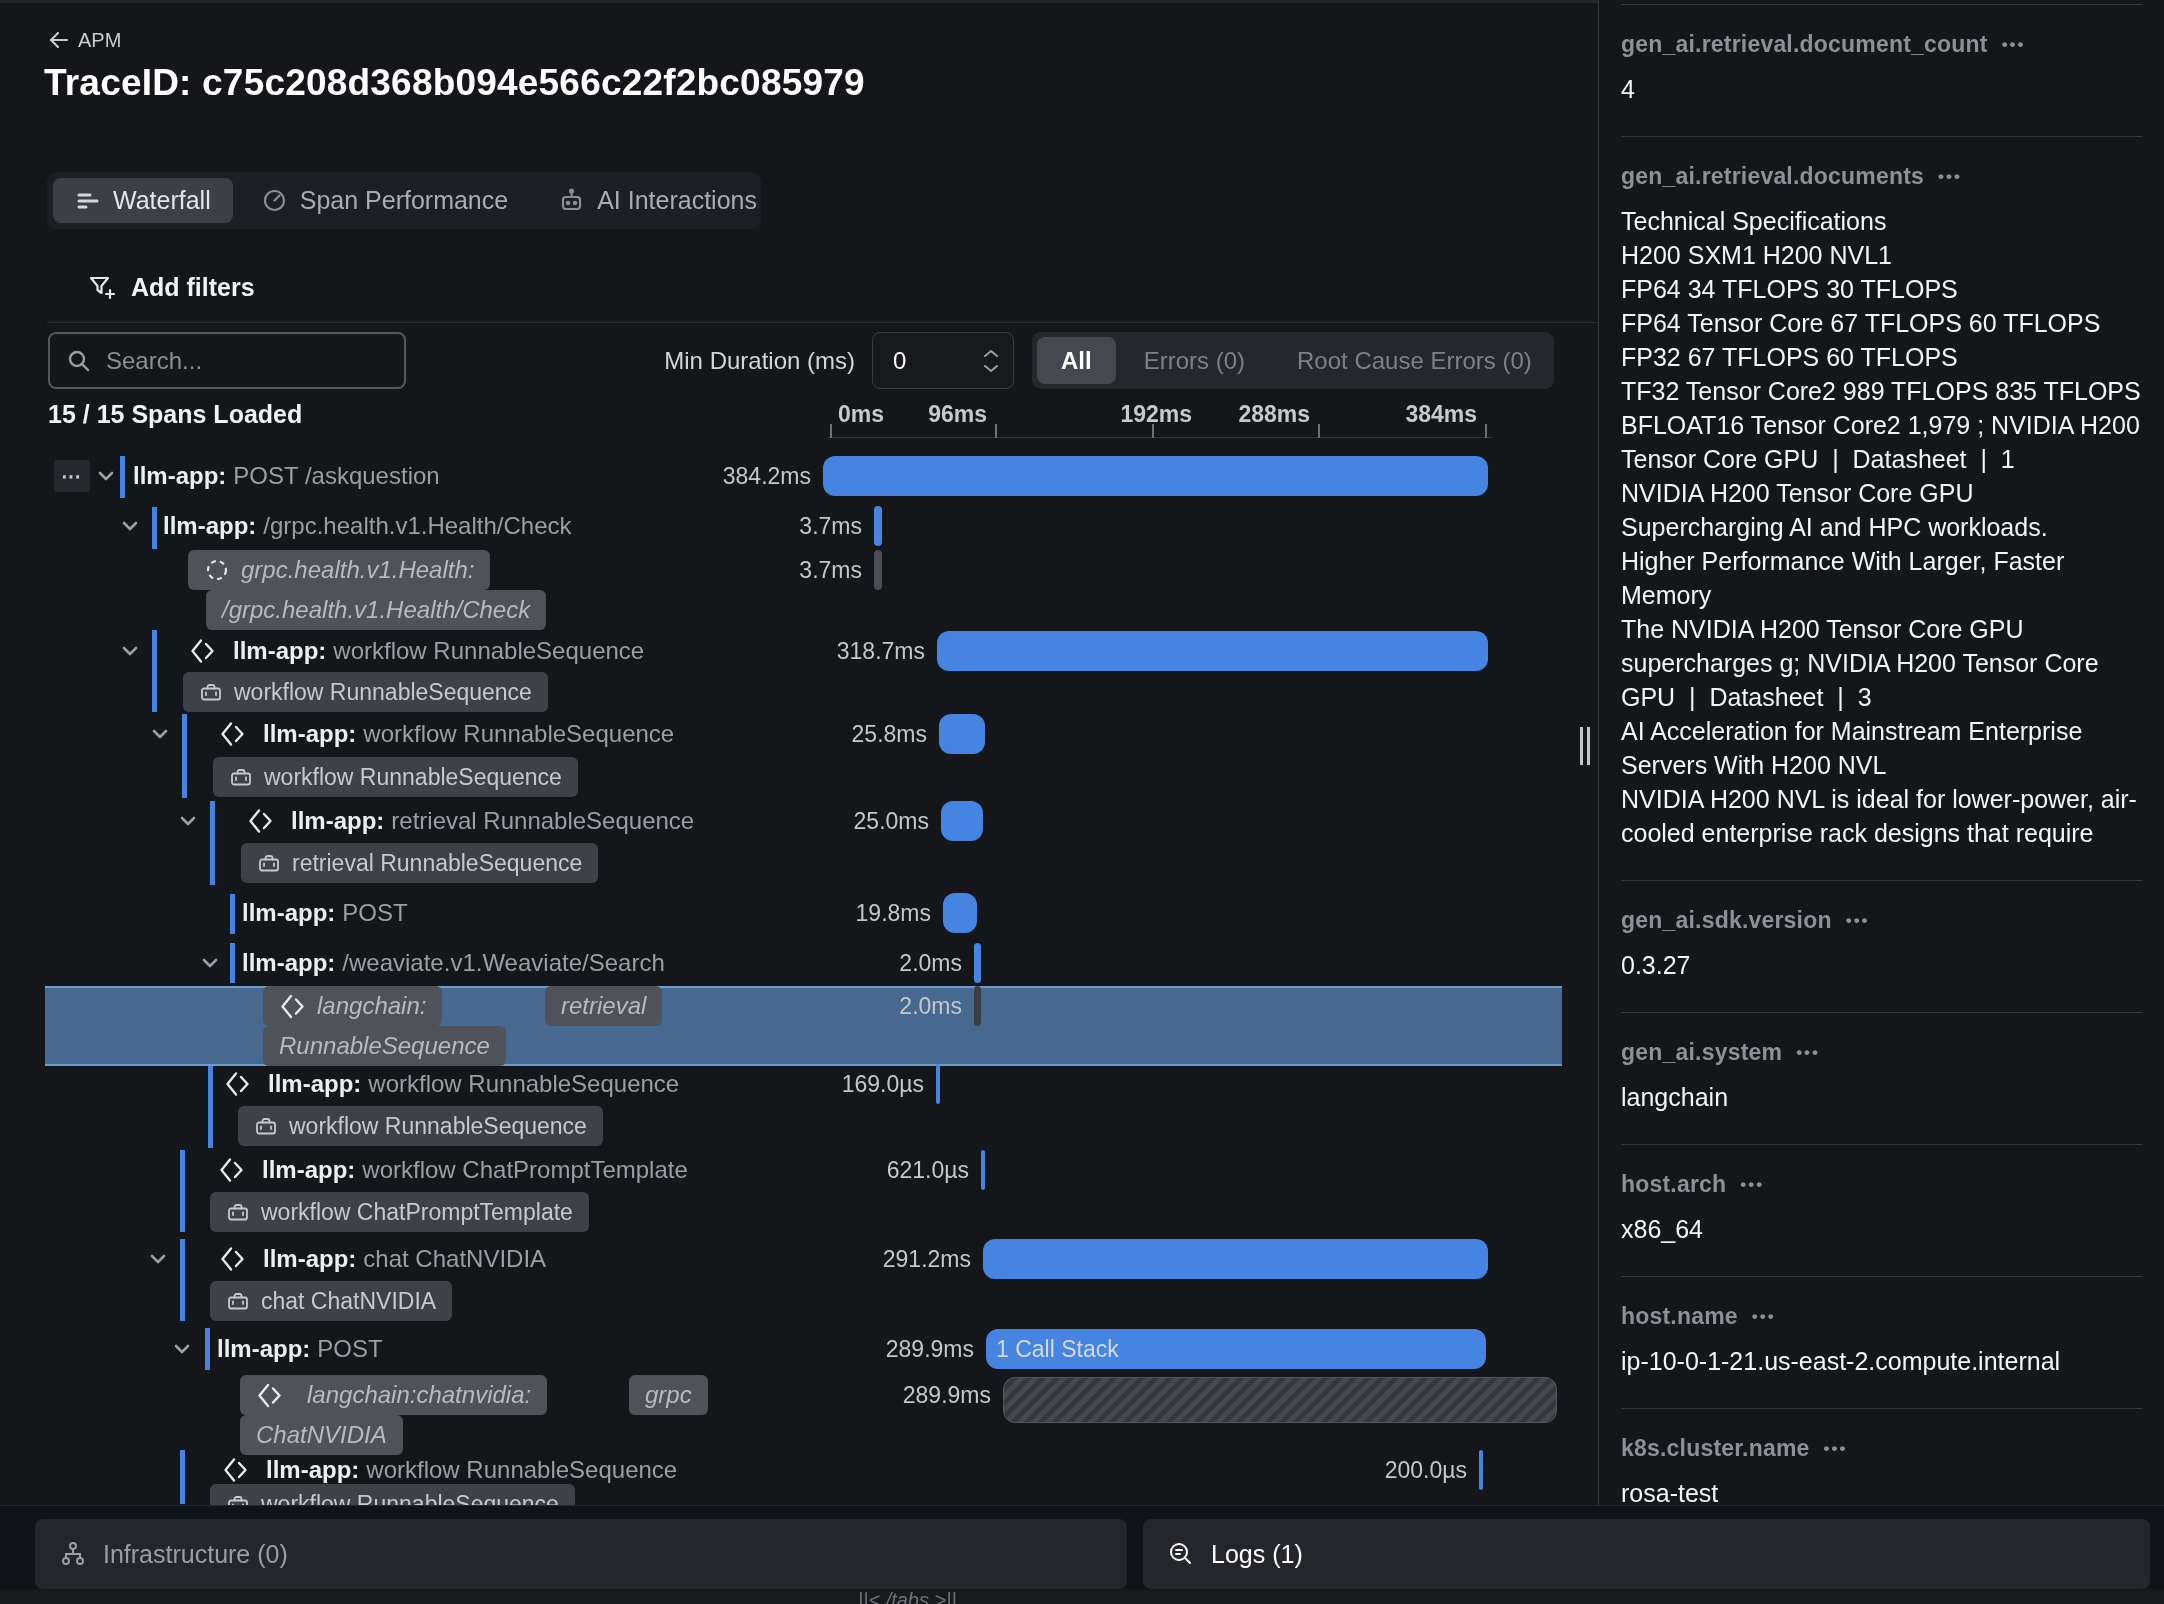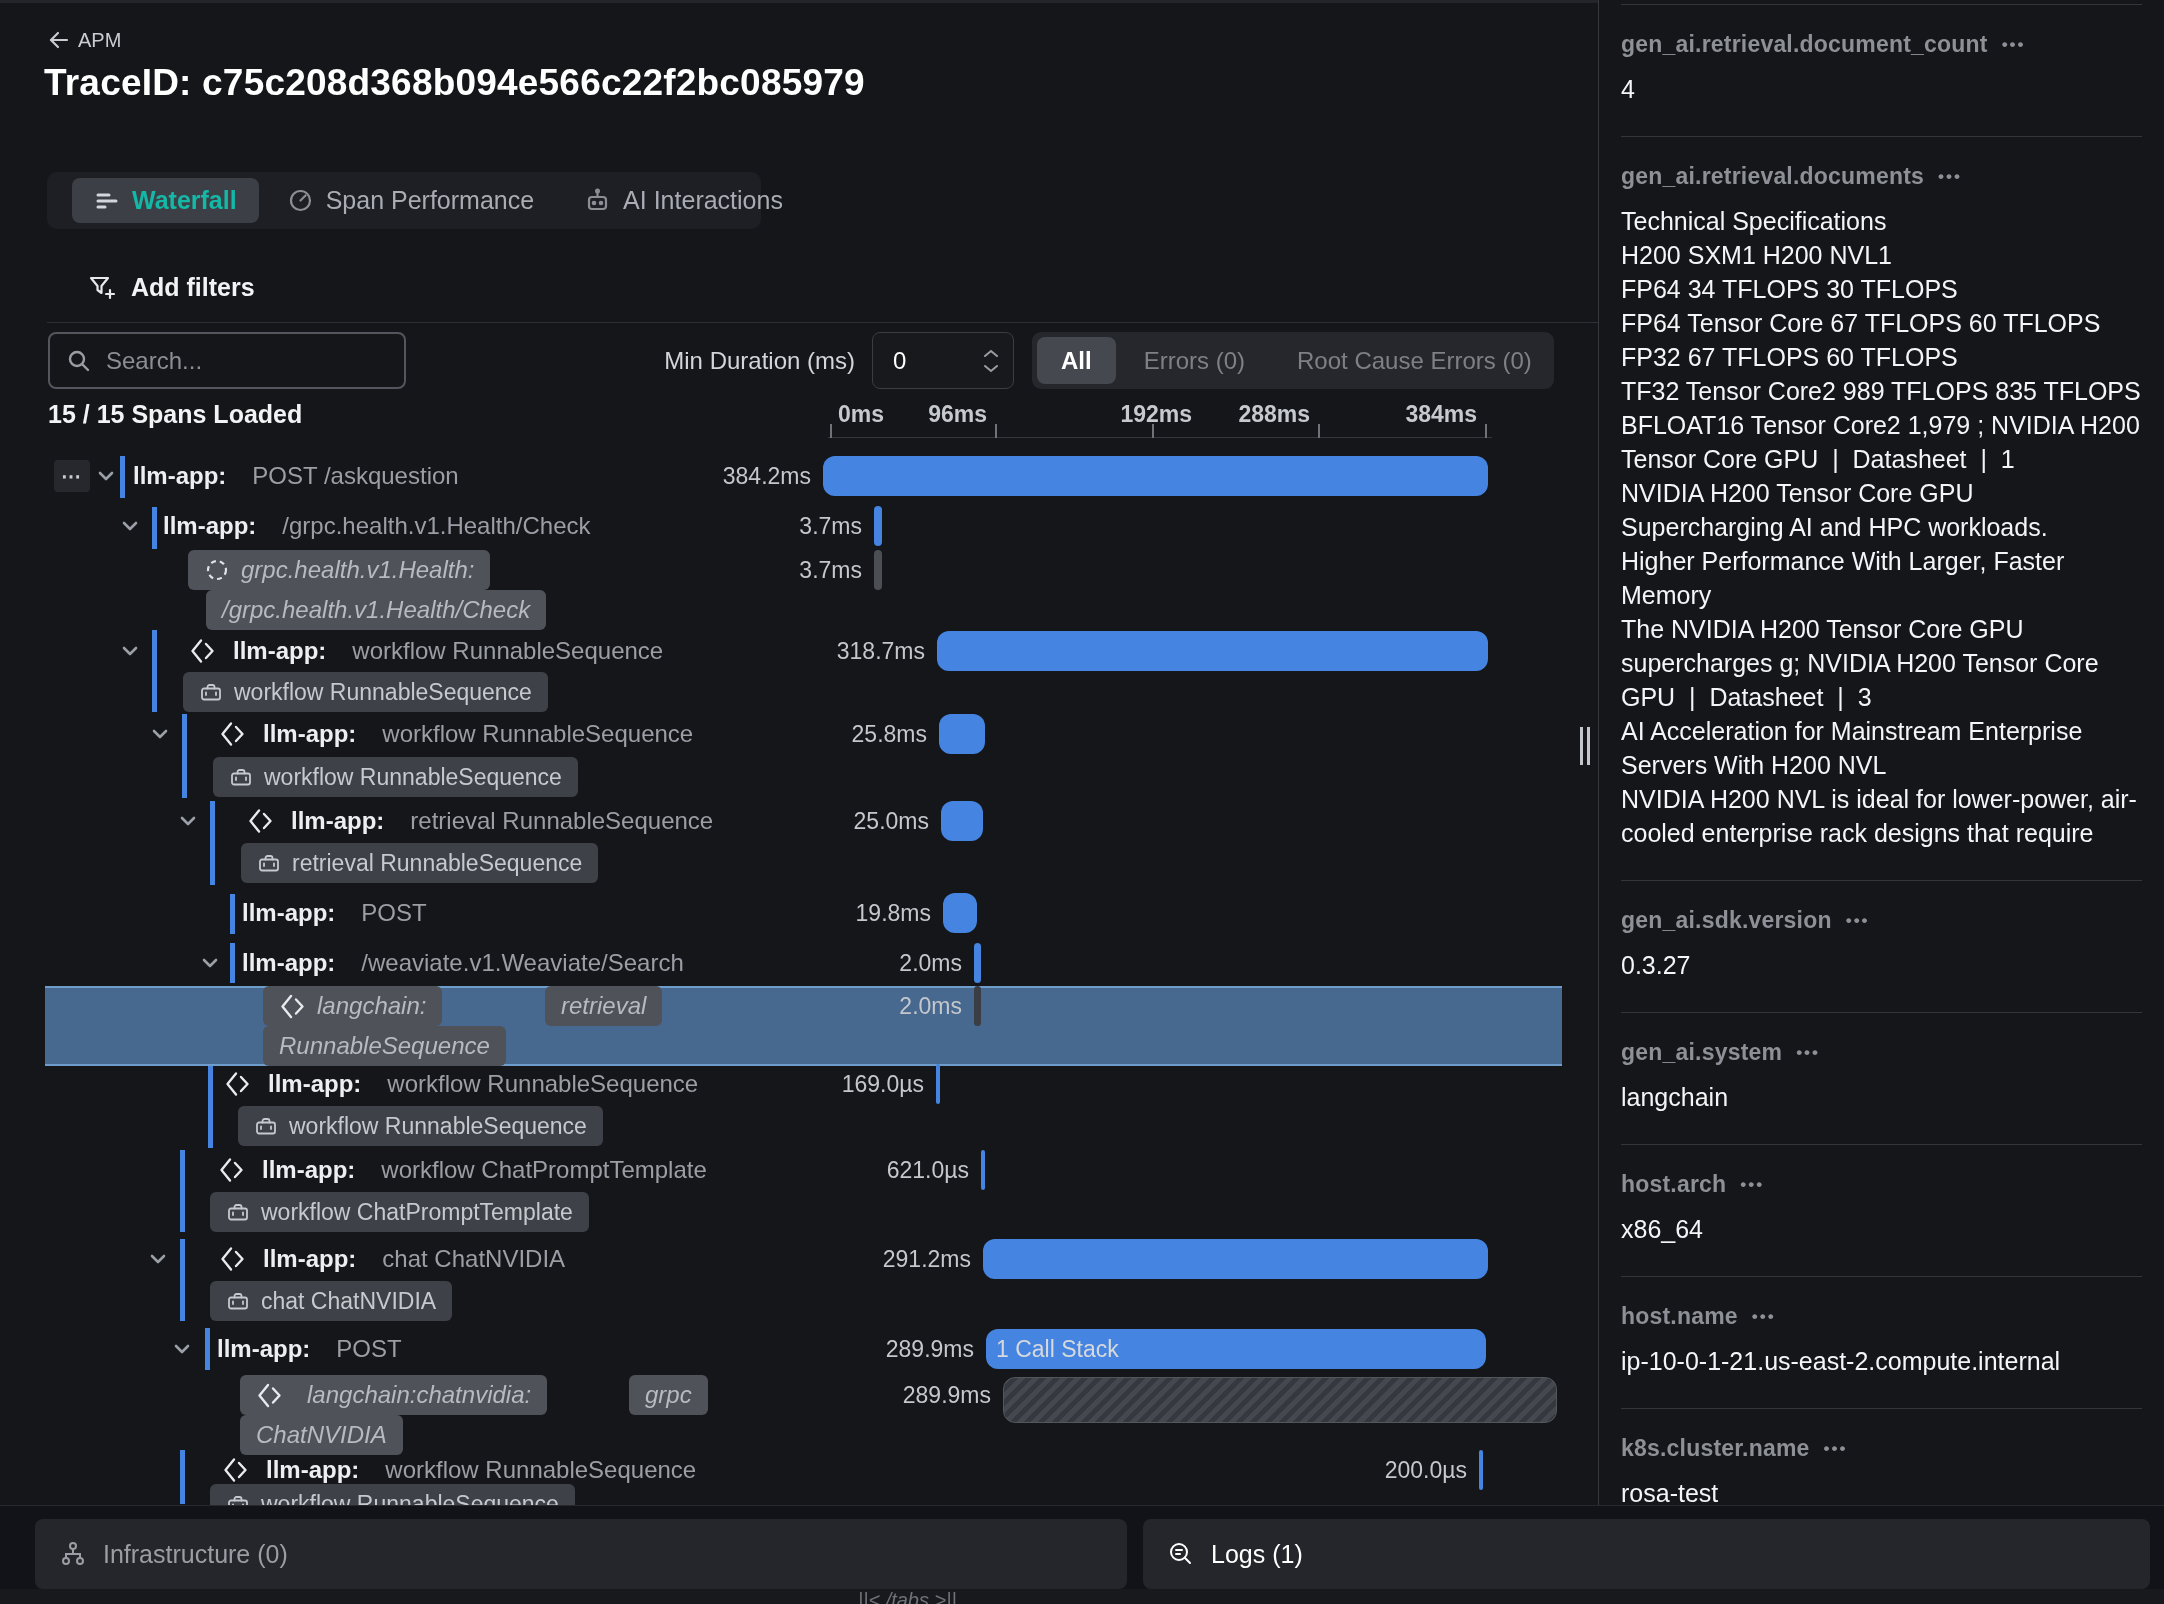--- a/index.html
+++ b/index.html
@@ -11,21 +11,21 @@
   
   #topstrip{left:0;top:0;width:2164px;height:3px;background:#23252a;}
   #back{left:46px;top:28px;display:flex;align-items:center;gap:8px;color:#c9ccd1;font-size:20px;cursor:pointer;}
   #title{left:44px;top:62px;font-size:37px;font-weight:700;color:#ffffff;letter-spacing:.2px;}
 
   
   #tabbar{left:47px;top:172px;width:714px;height:57px;background:#1d1f25;border-radius:10px;
           display:flex;align-items:center;padding:0 6px;box-sizing:border-box;gap:6px;}
   .tab{display:flex;align-items:center;gap:12px;height:45px;padding:0 22px;border-radius:8px;
        font-size:25px;color:#a9acb3;cursor:pointer;white-space:nowrap;}
-  .tab.active{background:#3c3f46;color:#14b8a6;font-weight:700;margin-left:19px;}
+  .tab.active{background:#3c3f46;color:#e5e5e5;font-weight:400;}
   .tab .ticon{color:#8b8e94;} .tab.active .ticon{color:#d3d6da;}
 
   
   #addfilters{left:86px;top:272px;display:flex;align-items:center;gap:15px;font-size:25px;font-weight:600;color:#f2f3f5;cursor:pointer;}
   .hdiv{height:1px;background:#2c2f34;}
   #div1{left:47px;top:322px;width:1551px;}
   #searchbox{left:48px;top:332px;width:358px;height:57px;border:2px solid #53565c;border-radius:8px;
              display:flex;align-items:center;gap:14px;padding:0 16px;box-sizing:border-box;}
   #searchbox .ph{color:#8b8e94;font-size:24px;}
   #minlabel{left:610px;top:332px;width:245px;height:57px;display:flex;align-items:center;justify-content:flex-end;
@@ -49,21 +49,21 @@
   #rows{left:0;top:0;width:1598px;height:1604px;}
   .row{position:absolute;left:0;width:1598px;cursor:pointer;}
   .accent{position:absolute;width:5px;background:#4584e1;}
   .chev{position:absolute;top:50%;transform:translateY(-50%);cursor:pointer;}
   .menubox{position:absolute;left:54px;top:50%;transform:translateY(-50%);width:36px;height:32px;background:#26282d;
            border-radius:4px;display:flex;align-items:center;justify-content:center;color:#c9ccd1;
            font-size:20px;letter-spacing:2px;font-weight:700;cursor:pointer;}
   .rowicon{position:absolute;top:50%;transform:translateY(-50%);}
   .rowtext{position:absolute;top:50%;transform:translateY(-50%);display:flex;align-items:baseline;white-space:nowrap;font-size:24px;}
   .svc{font-weight:700;color:#eceef1;}
-  .op{color:#9b9ea5;margin-left:26px;}
+  .op{color:#9b9ea5;margin-left:7px;}
   .dur{position:absolute;width:136px;display:flex;align-items:center;justify-content:flex-end;
        color:#c4c7cc;font-size:23px;white-space:nowrap;}
   .bar{position:absolute;border-radius:12px;text-align:center;}
   .bar.blue{background:#4584e1;}
   .bar.gray{background:#4b4e54;}
   .bar.dark{background:#3a3d43;}
   .bar.hatch{background:repeating-linear-gradient(135deg,#45484e 0 5px,#35383e 5px 10px);border:1px solid #54575d;box-sizing:border-box;}
   .barlabel{position:absolute;left:10px;top:50%;transform:translateY(-50%);font-size:23px;color:#d6d9dd;white-space:nowrap;}
   .pill{position:absolute;display:inline-flex;align-items:center;gap:11px;background:#3e4147;border-radius:6px;
         padding:0 16px;height:40px;color:#c6c9ce;font-size:23px;white-space:nowrap;}

